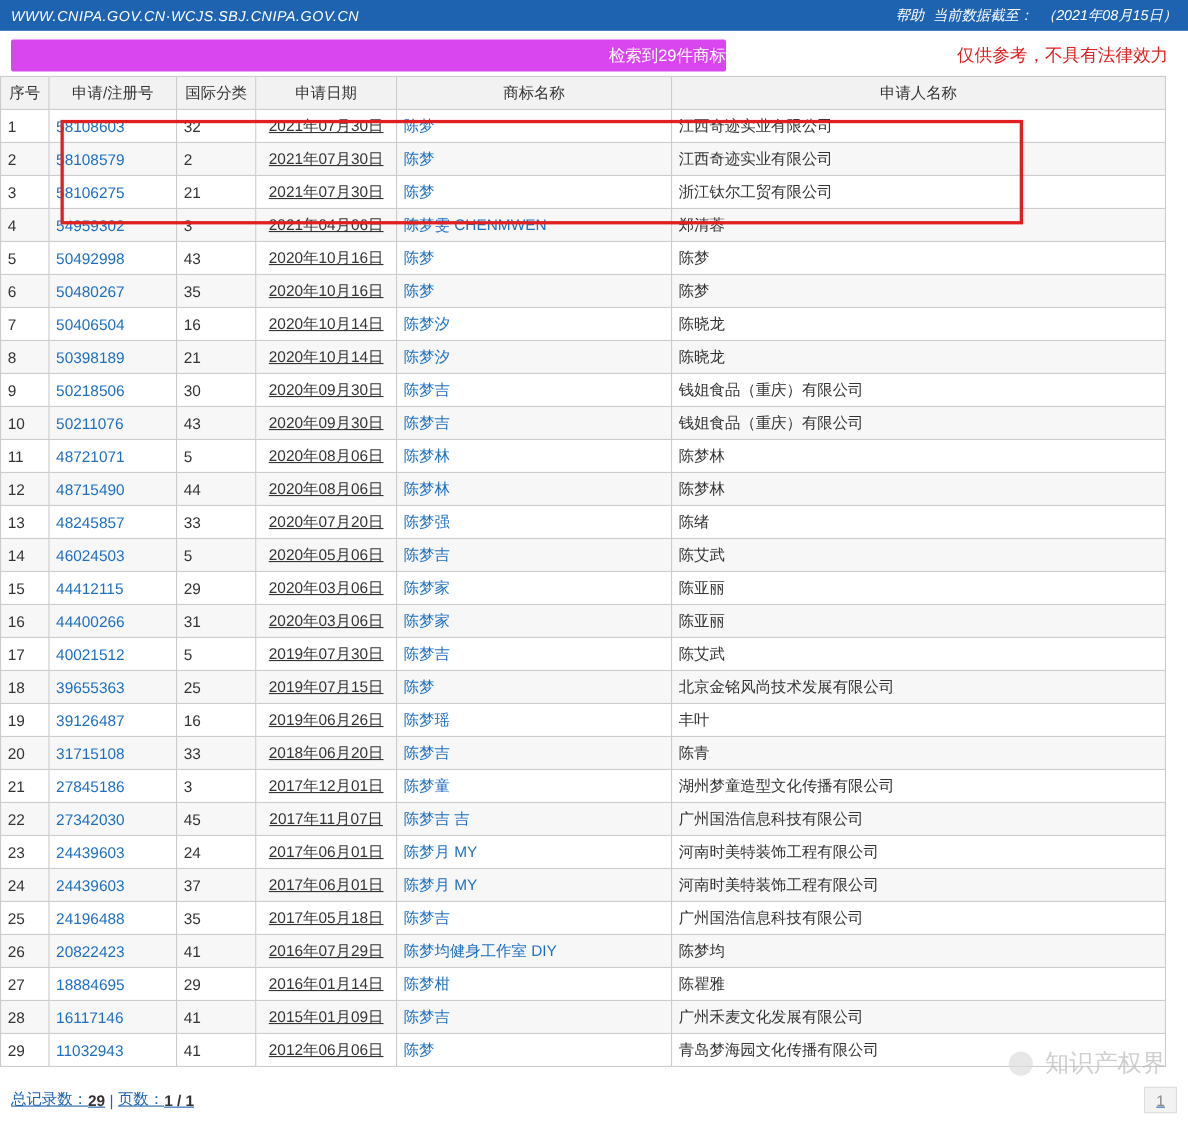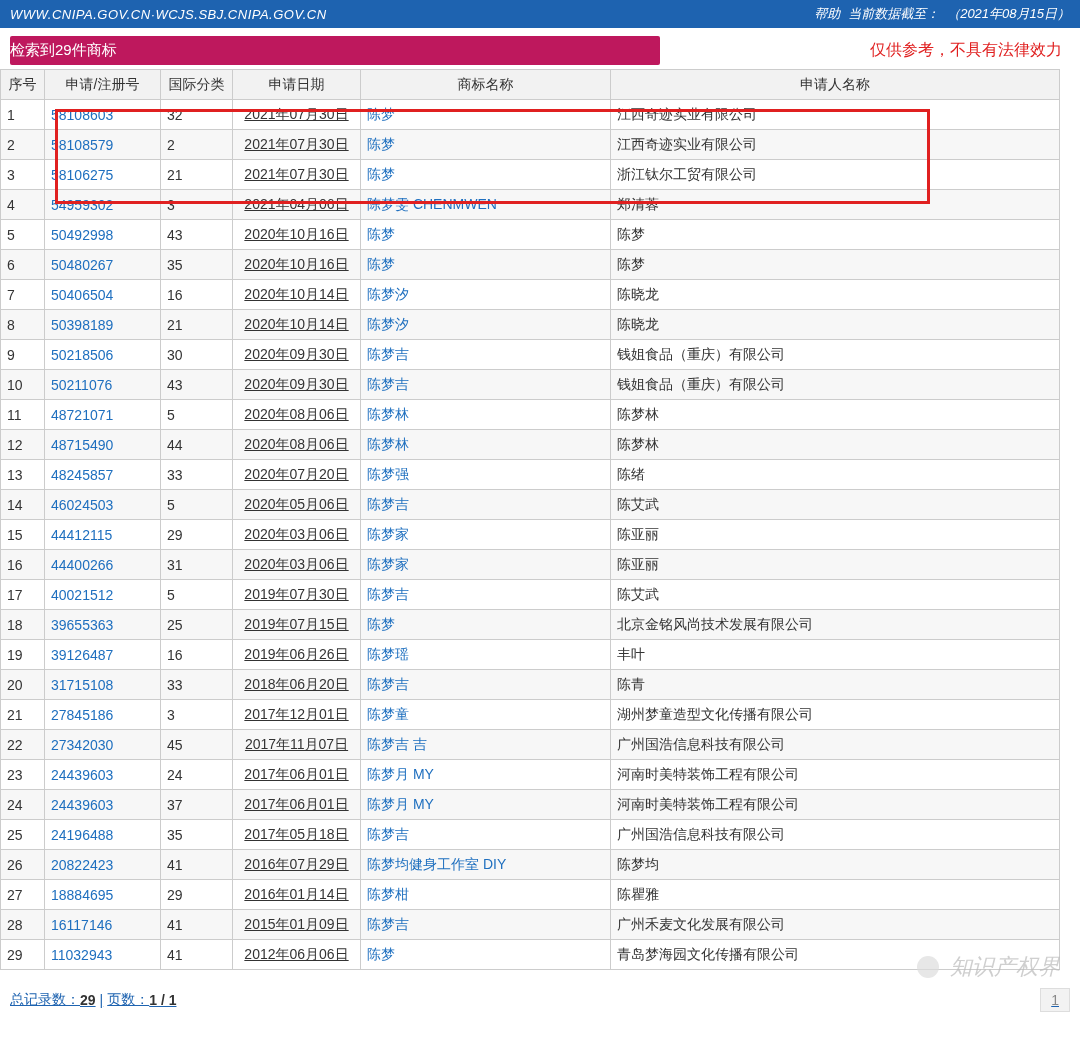--- a/index.html
+++ b/index.html
@@ -23,23 +23,23 @@
 }
 .top-bar .url { letter-spacing: 0.5px; }
 .top-bar .right { display: flex; gap: 8px; }
 .toolbar {
   display: flex;
   align-items: center;
   padding: 8px 10px 4px 10px;
   gap: 12px;
 }
 .badge {
-  background: #be185d;
+  background: #d946ef;
   color: #fff;
-  text-align: left;
+  text-align: right;
   padding: 5px 0;
   width: 650px;
   font-size: 15px;
   border-radius: 2px;
 }
 .disclaimer {
   margin-left: auto;
   color: #e02020;
   font-weight: normal;
   font-size: 16px;
@@ -98,21 +98,20 @@
   position: absolute;
   right: 20px;
   bottom: 40px;
   display: flex;
   align-items: center;
   gap: 11px;
   color: #bbb;
   font-size: 22px;
   opacity: 0.7;
   pointer-events: none;
-  font-style: italic;
 }
 .watermark .dot {
   width: 22px; height: 22px; border-radius: 50%;
   background: #ddd;
   display:inline-block;
 }
 .container { position: relative; }
 </style>
 </head>
 <body>

